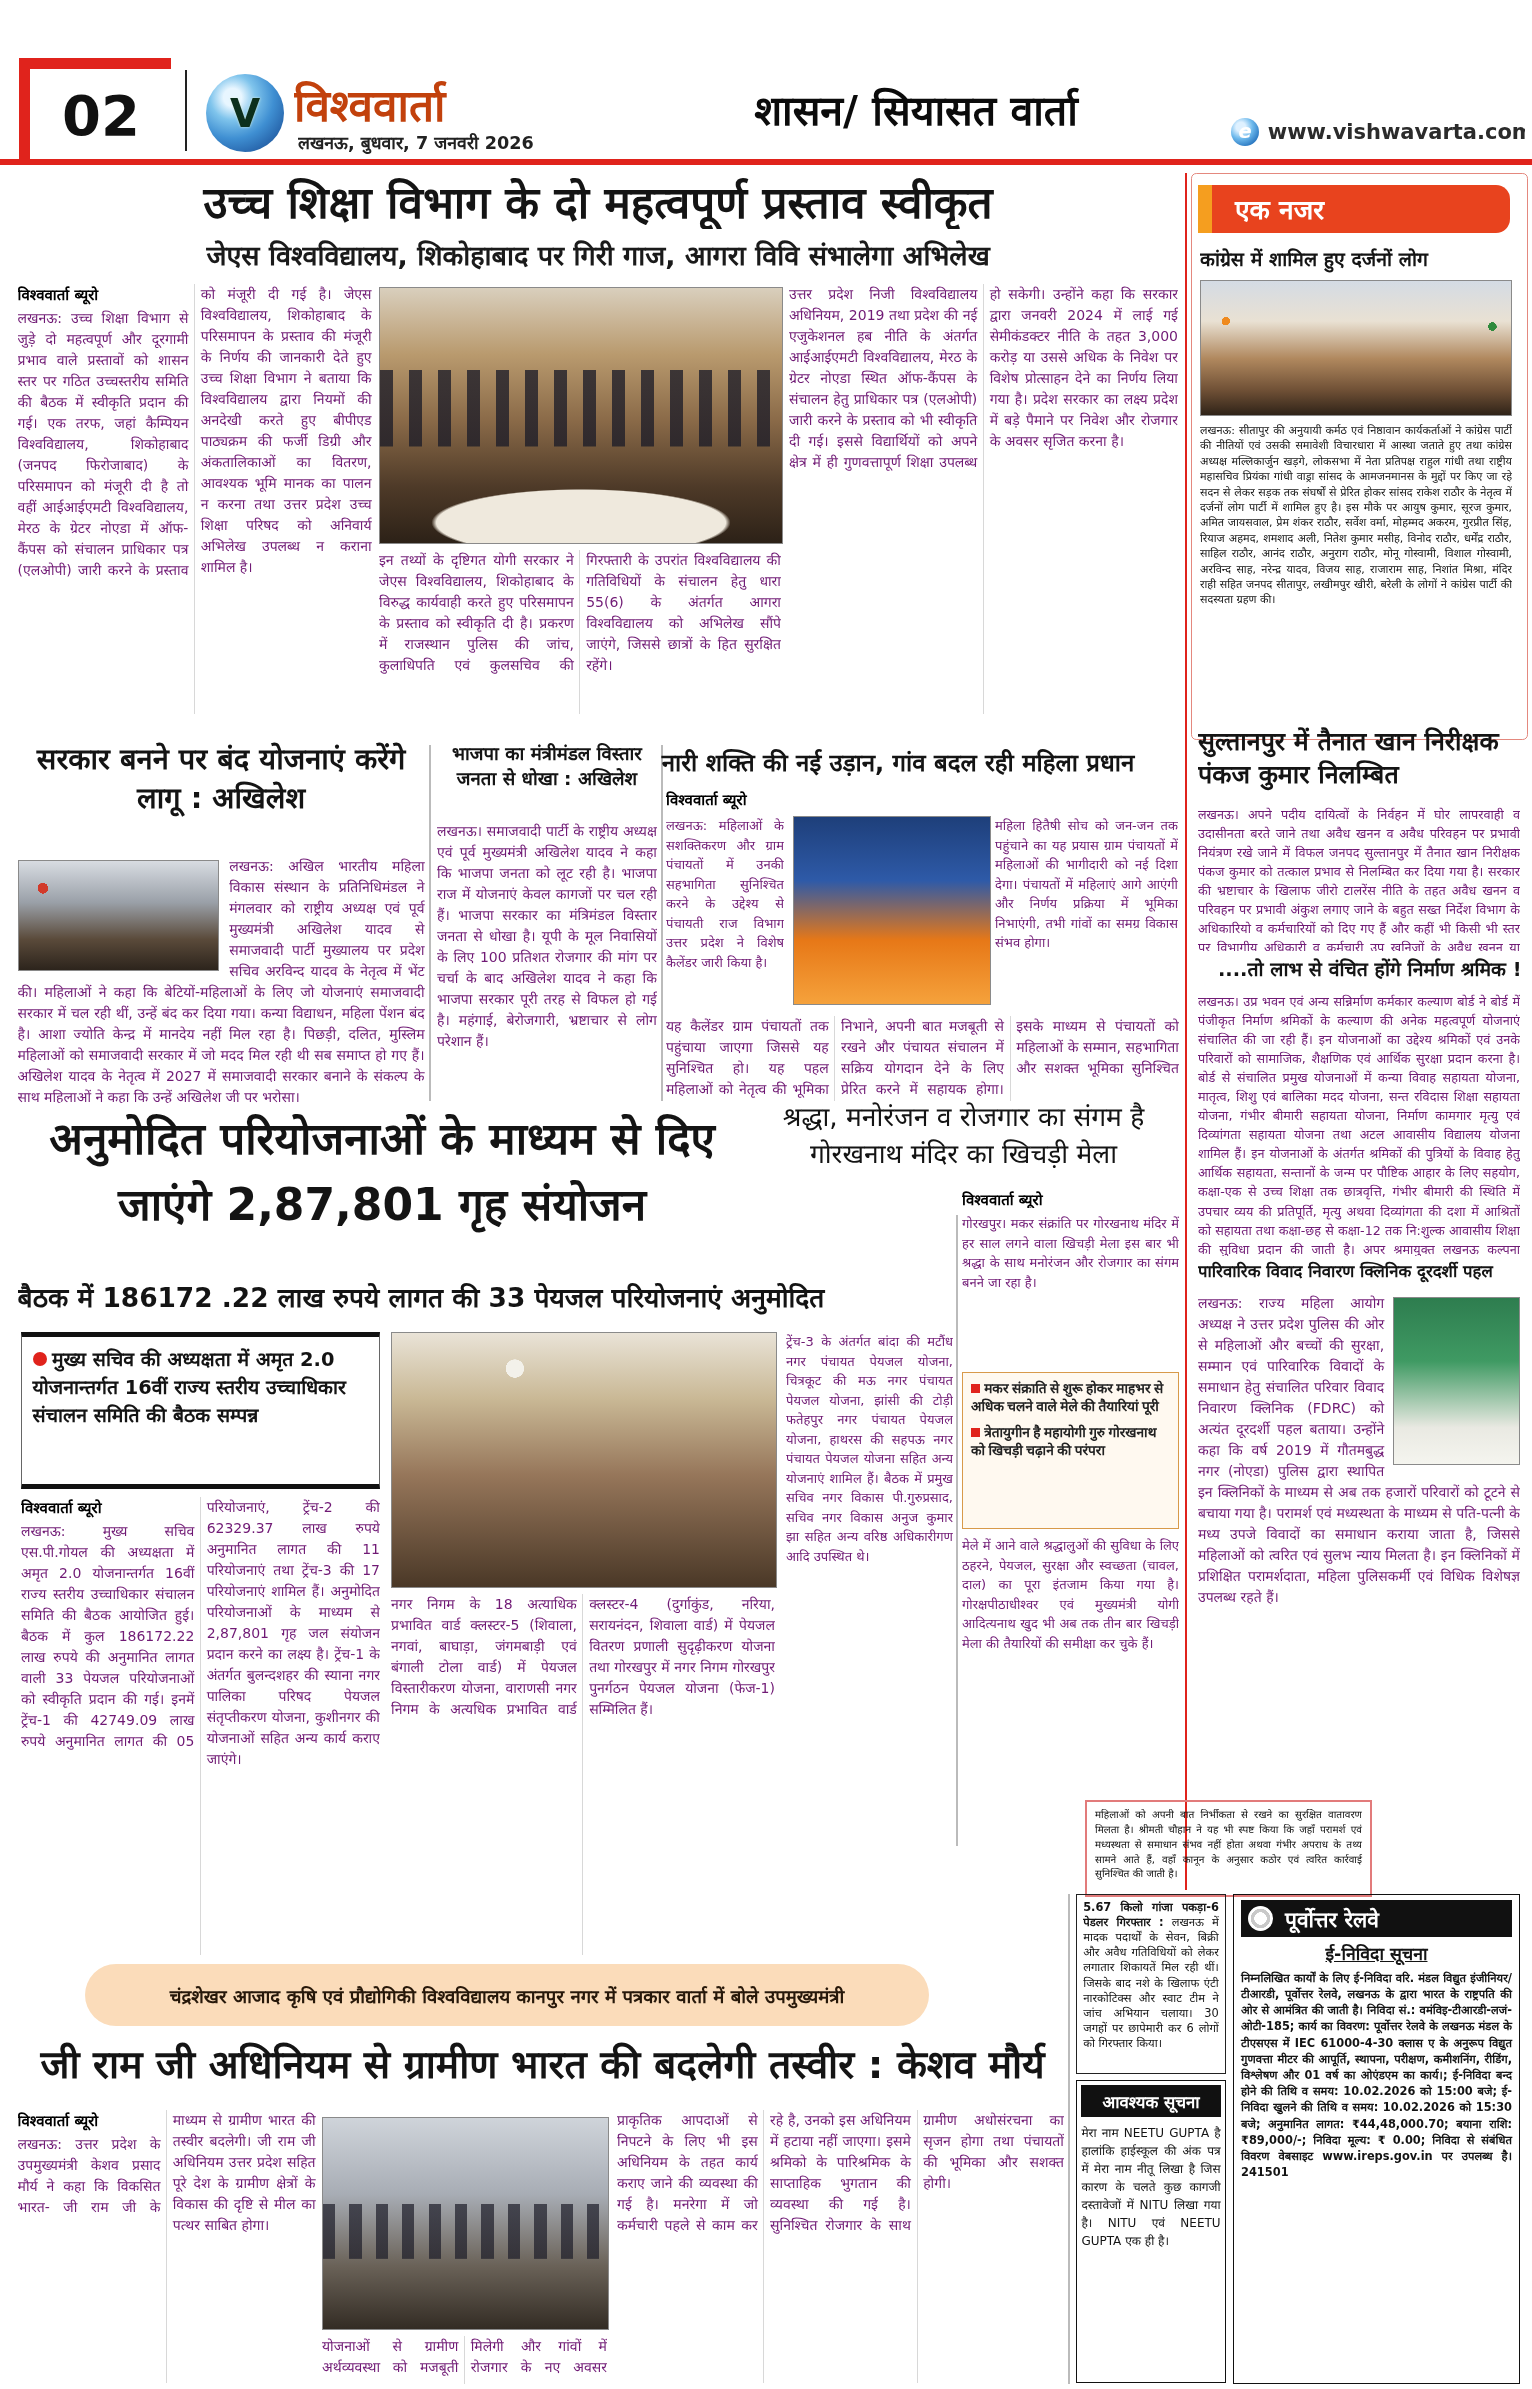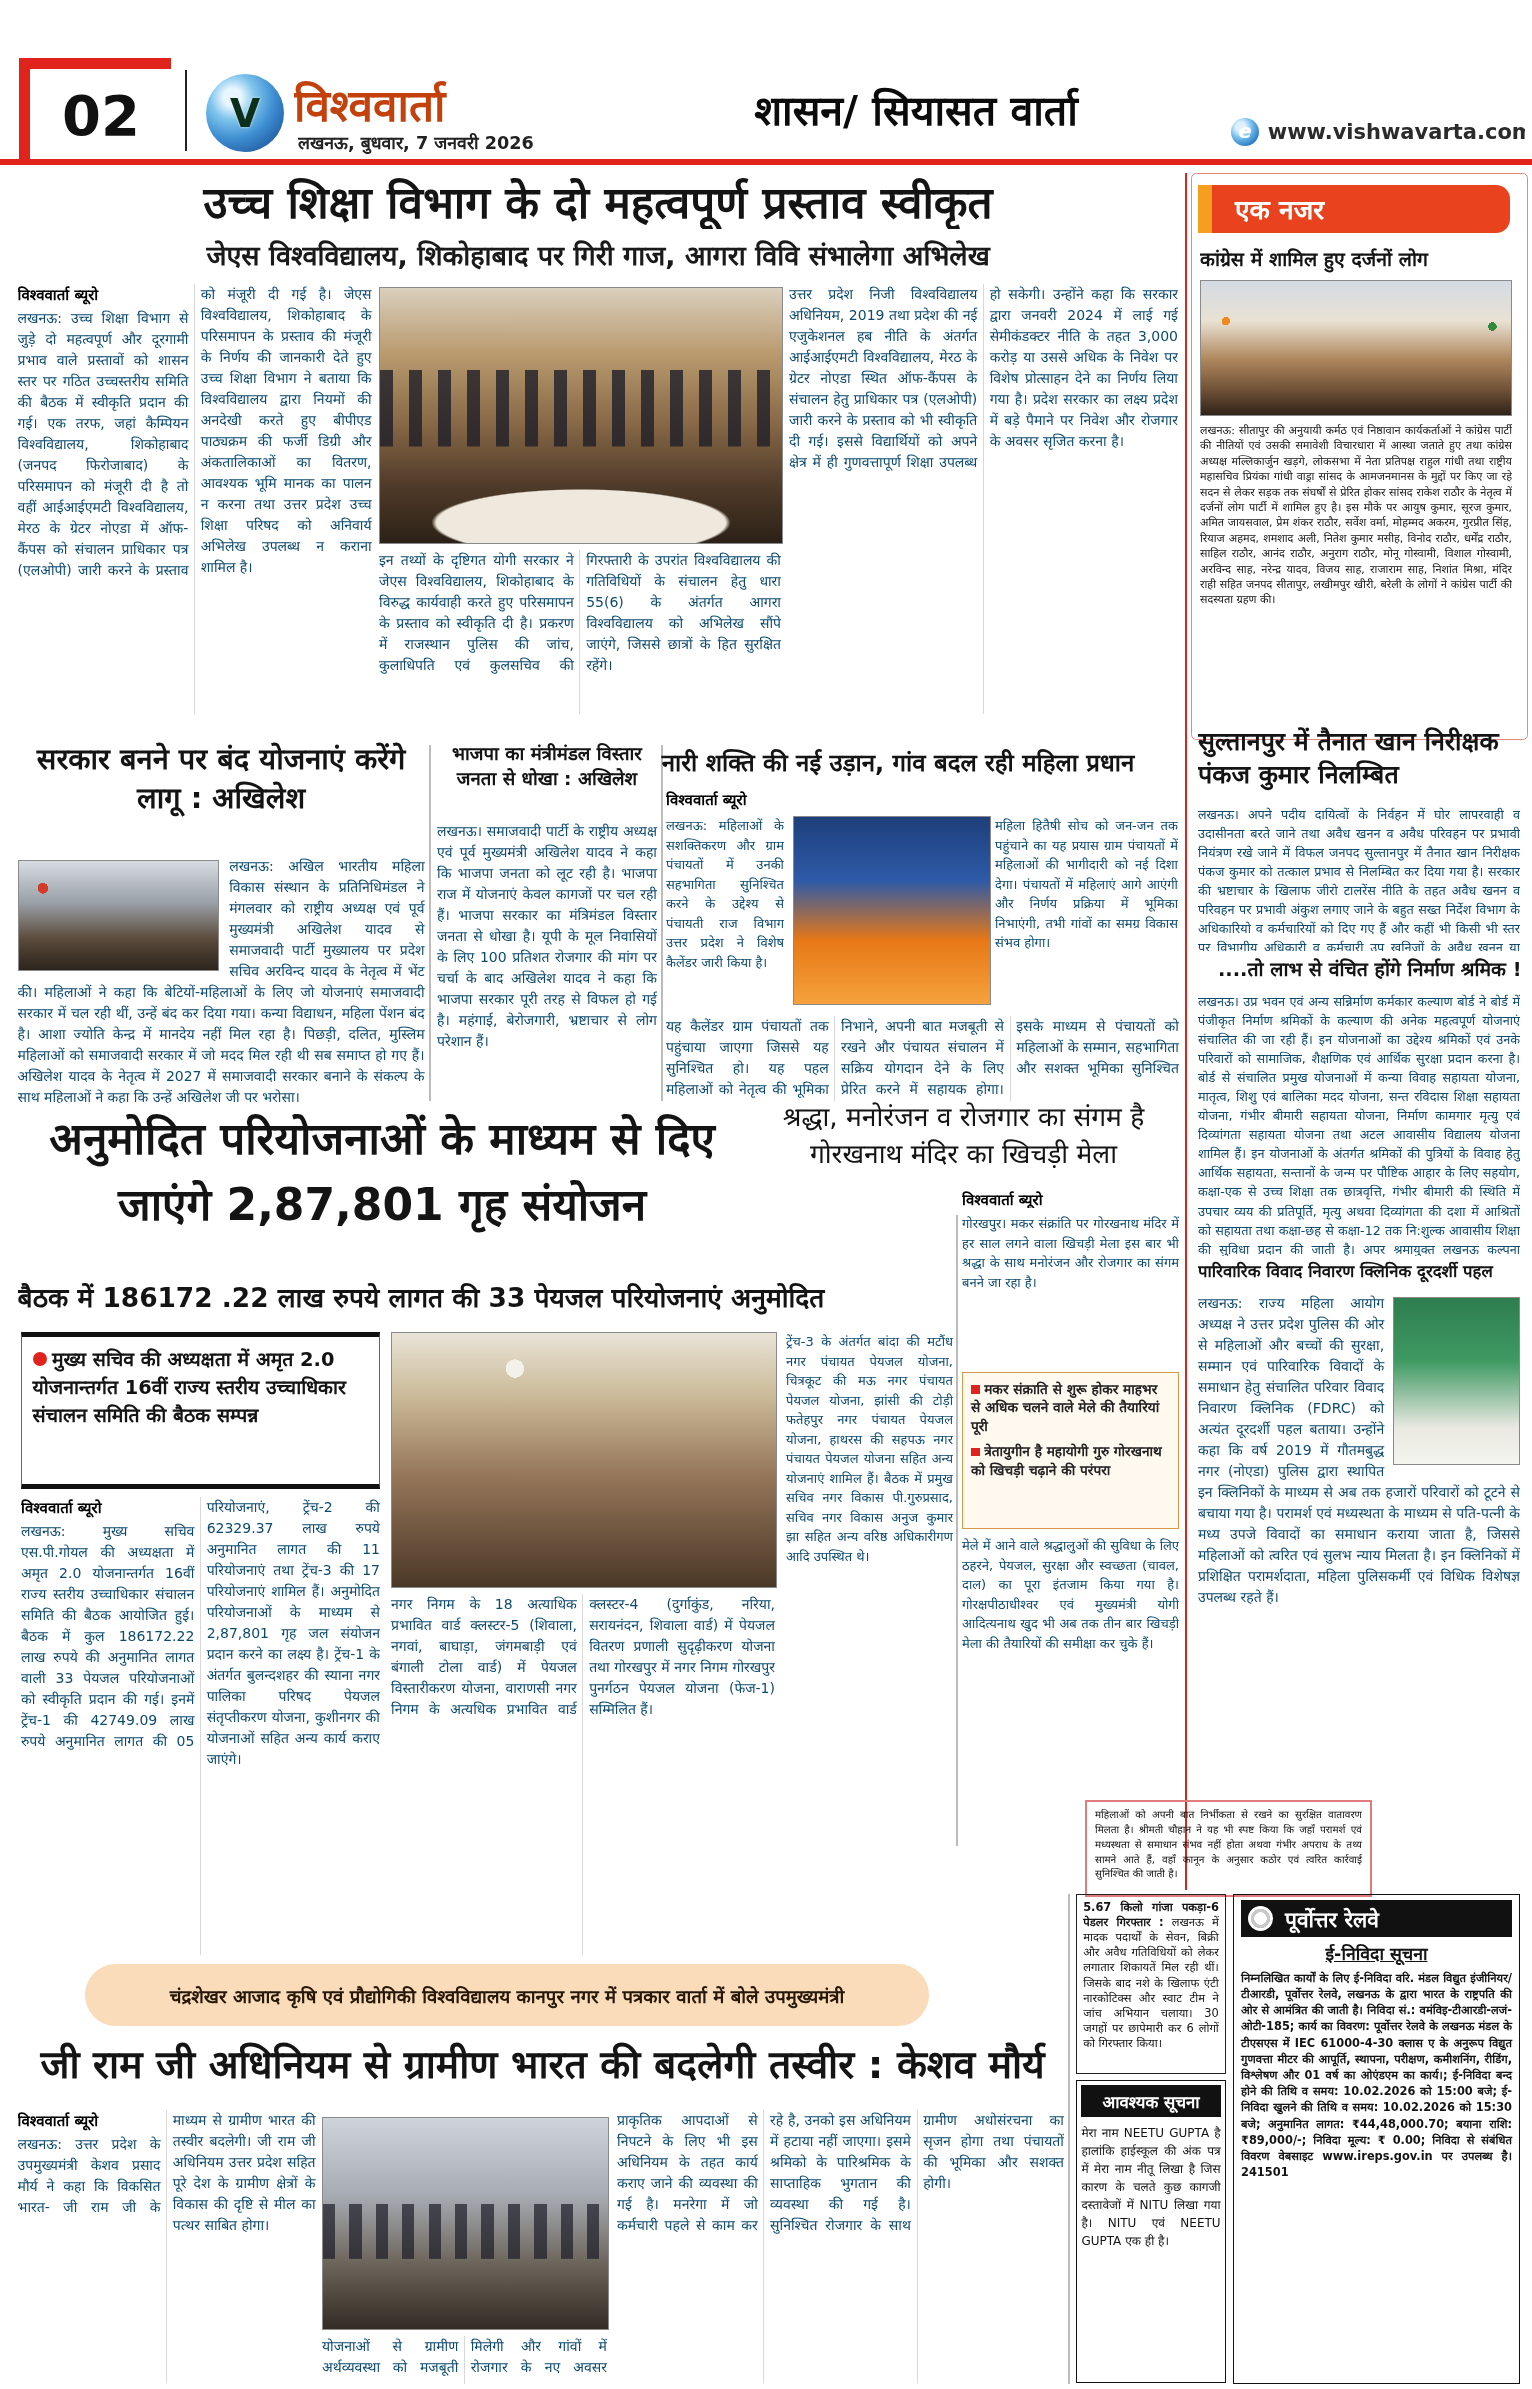--- a/index.html
+++ b/index.html
@@ -22,21 +22,21 @@
   #sectitle{left:652px;top:81px;width:528px;height:63px;font-size:41px;font-weight:bold;text-align:center;color:#0b0b0b;}
   #webrow{left:1231px;top:114px;width:294px;height:35px;display:flex;align-items:center;gap:8.8px;}
   #webicon{width:28px;height:28px;border-radius:50%;flex:0 0 28px;
     background:radial-gradient(circle at 35% 32%,#dff1ff 0 18%,#6db9ec 45%,#2f7cc4 75%,#1d5a96);
     color:#fff;font-size:19.4px;font-style:italic;font-weight:bold;display:flex;align-items:center;justify-content:center;}
   #weburl{font-size:21px;font-weight:bold;color:#2b2b2b;}
   #redrule{left:0;top:159px;width:1532px;height:6.2px;background:#e0231c;}
   
   #m-h1{left:17.6px;top:171px;width:1161px;height:58px;font-size:44px;font-weight:bold;text-align:center;white-space:nowrap;}
   #m-h2{left:17.6px;top:236px;width:1161px;height:41px;font-size:27px;font-weight:bold;text-align:center;white-space:nowrap;color:#1a1a1a;}
-  .btxt{font-size:14px;line-height:1.5;text-align:justify;color:#0c4a6e;}
+  .btxt{font-size:14px;line-height:1.5;text-align:justify;color:#701a75;}
   .cols2{column-count:2;column-gap:12.3px;column-rule:0.9px solid #d8d8d8;}
   .cols3{column-count:3;column-gap:12.3px;column-rule:0.9px solid #d8d8d8;}
   .byline{font-weight:bold;font-size:15px;margin-bottom:3.5px;color:#000;}
   #m-body1{left:17.6px;top:284px;width:354px;height:430px;}
   #m-body2{left:379px;top:550px;width:402px;height:164px;}
   #m-body3{left:789px;top:284px;width:389px;height:430px;}
   
   .ph{border:0.9px solid #8a8a8a;}
   #ph-main{left:379px;top:287px;width:402px;height:255px;
     background:
@@ -98,21 +98,21 @@
   #gr-box .dot{display:inline-block;width:14px;height:14px;border-radius:50%;background:#e0231c;margin-right:5.3px;}
   #gr-colC{left:786px;top:1332px;width:167px;height:624px;font-size:13px;}
   #gr-belowbox{left:21px;top:1497px;width:359px;height:458px;}
   #gr-belowphoto{left:391px;top:1594px;width:384px;height:361px;font-size:13.2px;}
   #vg3{left:956px;top:1215px;height:631px;}
   
   #kh-h{left:747px;top:1099px;width:433px;height:83px;font-size:26.4px;font-weight:normal;text-align:center;line-height:1.4;}
   #kh-byline{left:962px;top:1189px;width:217px;height:19.4px;}
   #kh-body1{left:962px;top:1214px;width:217px;height:153px;font-size:13px;}
   #kh-box{left:962px;top:1372px;width:217px;height:157px;border:1.8px solid #d89a4a;background:#fff9f0;
-    padding:7px 8px;box-sizing:border-box;font-size:13.7px;font-weight:bold;line-height:1.35;color:#222;}
+    padding:7px 8px;box-sizing:border-box;font-size:13.7px;font-weight:bold;line-height:1.35;color:#222;font-family:Liberation Serif, serif;}
   #kh-box .sq{display:inline-block;width:8.8px;height:8.8px;background:#e0231c;margin-right:4.4px;}
   #kh-box .item{margin-bottom:7px;}
   #kh-body2{left:962px;top:1536px;width:217px;height:257px;font-size:13px;}
   #pinkbox{left:1085px;top:1800px;width:287px;height:97px;border:2.6px solid #e27b7b;padding:6.2px 8px;box-sizing:border-box;
     font-size:10.2px;line-height:1.45;text-align:justify;color:#111;}
   
   #cl-h{left:1198px;top:1259px;width:322px;height:28px;font-size:16.7px;font-weight:bold;white-space:nowrap;}
   #cl-body{left:1198px;top:1293px;width:322px;height:595px;font-size:12.7px;}
   
   #strip{left:85px;top:1964px;width:844px;height:62px;background:#fbdcba;border-radius:32px;

